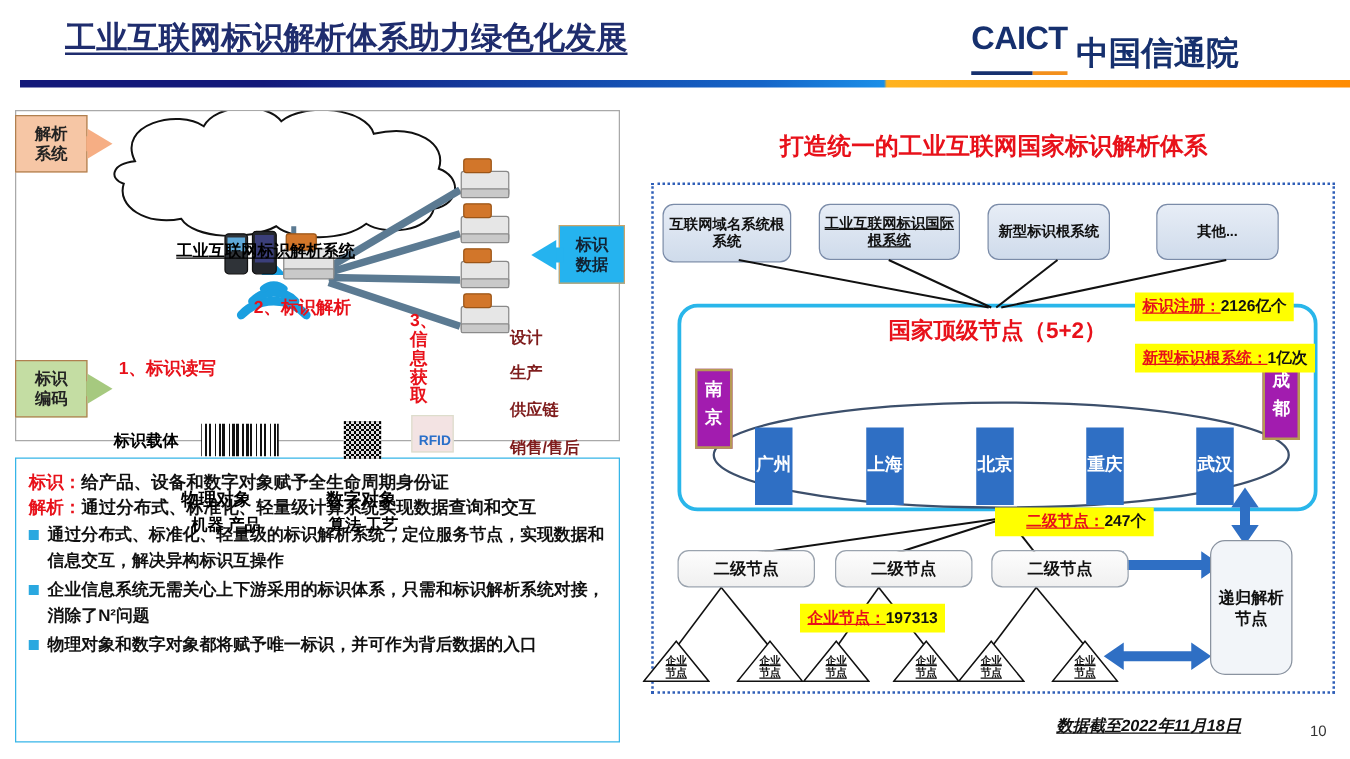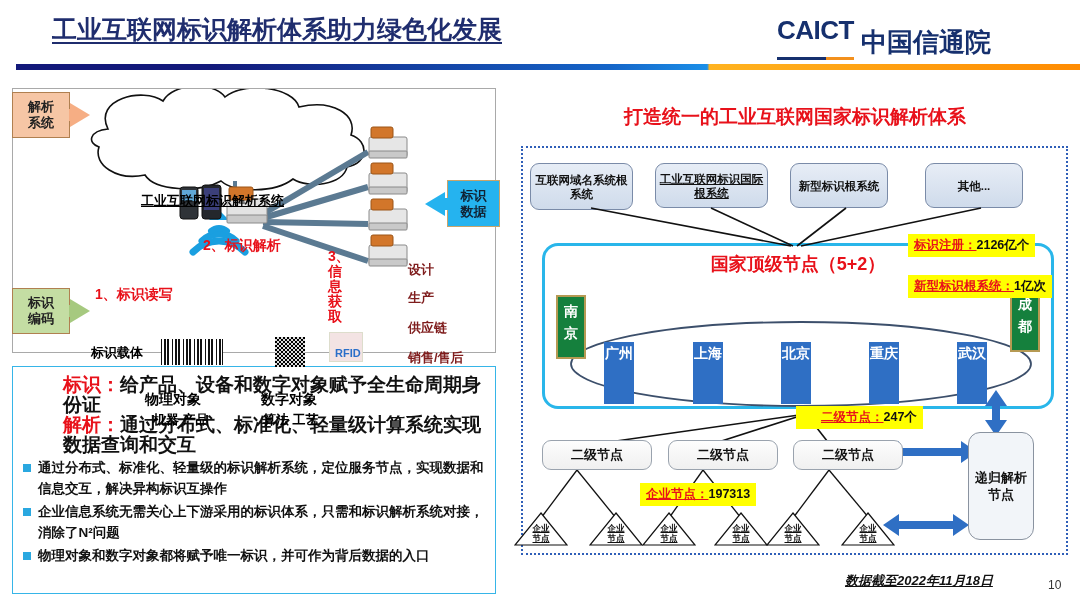--- a/index.html
+++ b/index.html
@@ -87,21 +87,21 @@
       repeating-linear-gradient(to right, #222 0 2px, #fff 2px 4px),
       repeating-linear-gradient(to bottom, #222 0 2px, #fff 2px 4px);
     background-blend-mode:difference; z-index:5;}
   #rfidbox { position:absolute; left:316px; top:243px; width:34px; height:30px; background:#f3e3e3; border:1px solid #ddc; z-index:5;}
 
   
   #left-text {
     position:absolute; left:12px; top:366px; width:484px; height:228px;
     border:1px solid #36b5e8; background:#ffffff; padding:8px 10px 4px 10px;
   }
-  .tline { font-size:19px; font-weight:bold; color:#111; line-height:20px;margin-left:40px; }
+  .tline { font-size:14px; font-weight:bold; color:#111; line-height:20px; }
   .tline .rk { color:#e8111a; }
   .bullet-row { display:flex; gap:7px; margin-top:2px; }
   .bsq { width:8px; height:8px; background:#2aa8e0; margin-top:7px; flex:0 0 8px; }
   .btxt { font-size:13.5px; font-weight:bold; color:#111; line-height:21px; }
 
   
   #right-title {
     position:absolute; left:560px; top:104px; width:470px; text-align:center;
     font-size:19px; font-weight:bold; color:#e8111a;
   }
@@ -125,24 +125,24 @@
     position:absolute; left:542px; top:243px; width:512px; height:166px;
     border:3px solid #29b6ea; border-radius:16px; background:#fff;
   }
   #top-node-title {
     position:absolute; left:542px; top:252px; width:512px; text-align:center;
     font-size:18px; font-weight:bold; color:#e8111a;
   }
   .citybox {
     position:absolute; width:30px; background:#2f6fc4; color:#fff;
     font-size:14px; font-weight:bold; text-align:center; line-height:22px;
-    padding:0 0; z-index:4;
+    padding:18px 0; z-index:4;
   }
   .greenbox {
-    position:absolute; width:30px; background:#15803d; color:#fff;
+    position:absolute; width:30px; background:#a21caf; color:#fff;
     border:2px solid #b69a53;
     font-size:14px; font-weight:bold; text-align:center; line-height:22px;
     padding:3px 0; z-index:4;
   }
   #c-nanjing { left:556px; top:295px; height:64px; }
   #c-chengdu { left:1010px; top:288px; height:64px; }
   #c-guangzhou { left:604px; top:342px; height:62px; }
   #c-shanghai { left:693px; top:342px; height:62px; }
   #c-beijing  { left:781px; top:342px; height:62px; }
   #c-chongqing{ left:869px; top:342px; height:62px; }

